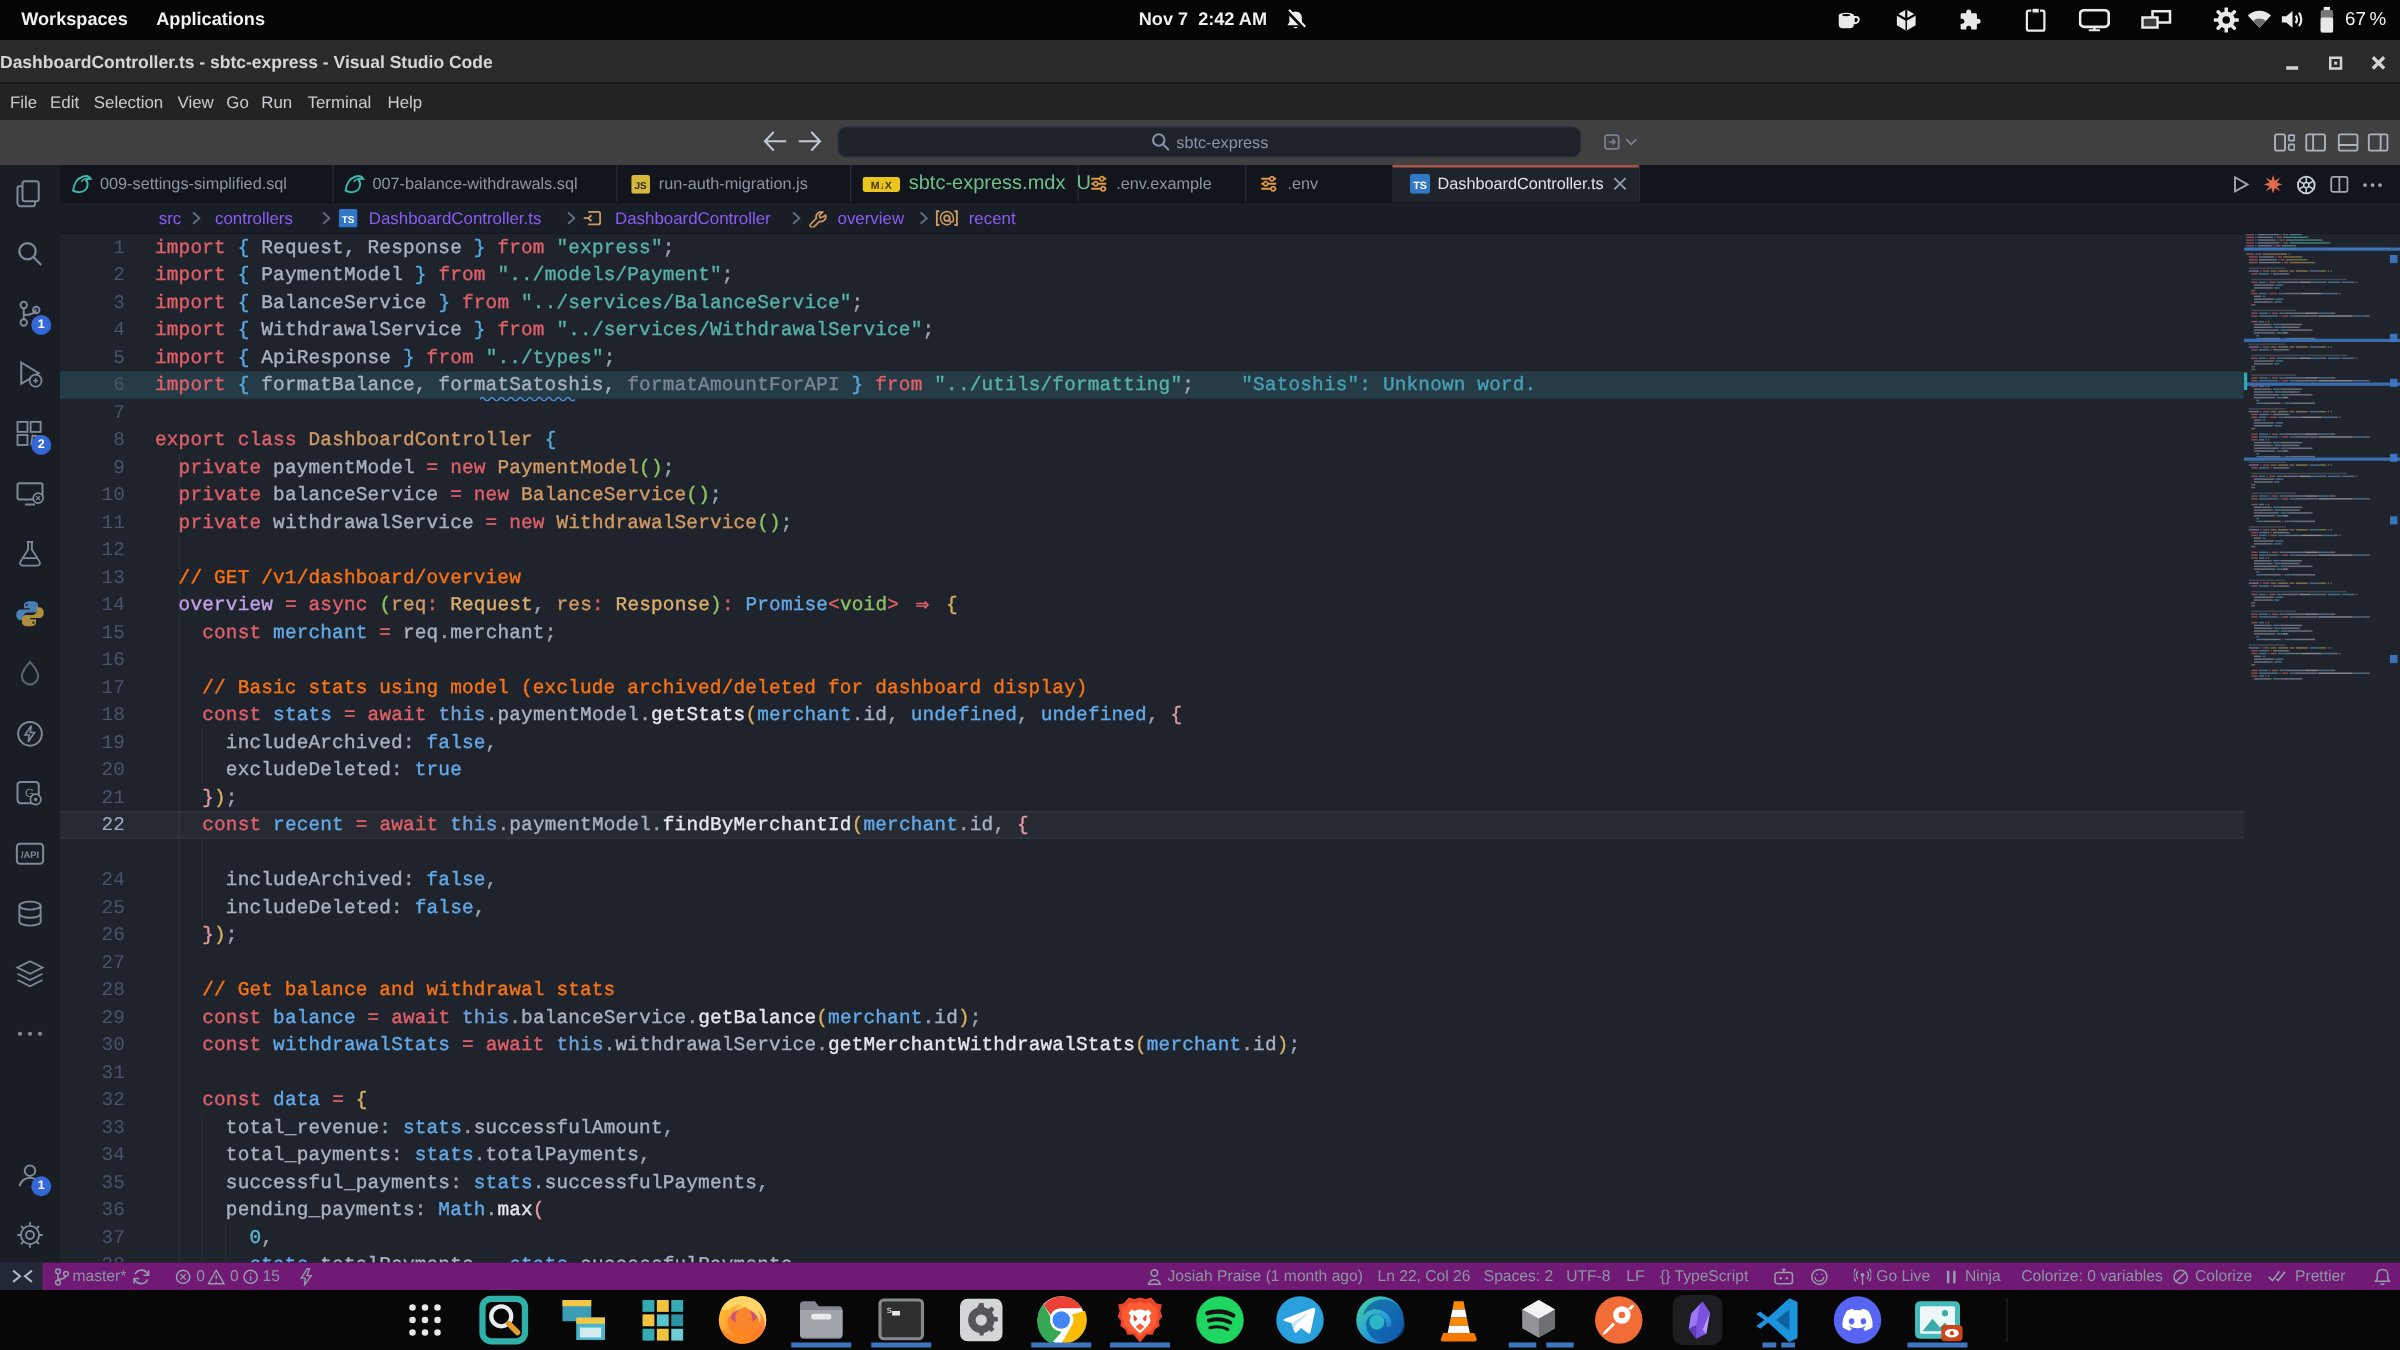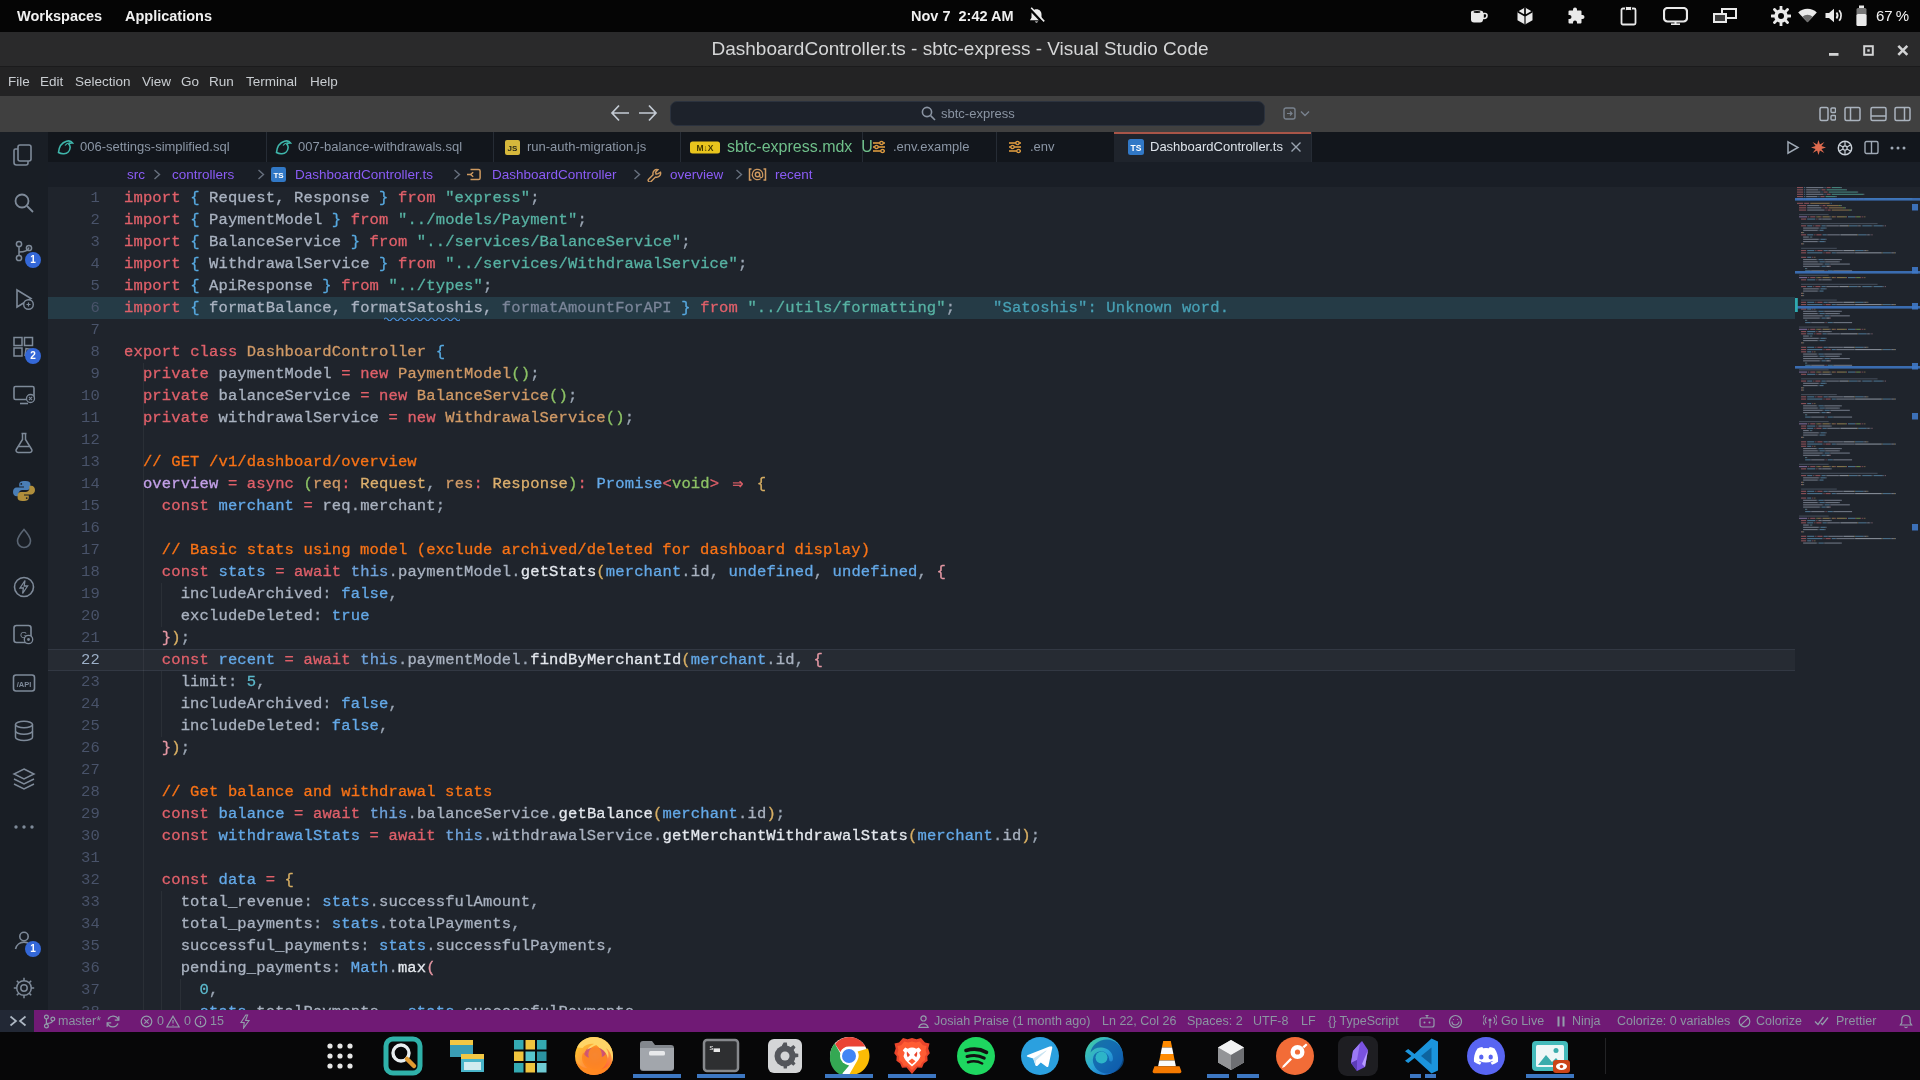--- a/index.html
+++ b/index.html
@@ -2,21 +2,21 @@
 <html><head><meta charset="utf-8"><style>
 *{margin:0;padding:0;box-sizing:border-box}
 html,body{width:1920px;height:1080px;overflow:hidden;background:#000}
 #root{position:absolute;top:0;left:0;width:1542px;height:1080px;font-family:"Liberation Sans",sans-serif}
 .abs{position:absolute}
 
 #sysbar{top:0;left:0;width:1920px;height:32px;background:#050505;color:#f0f0f0}
 #sysbar .lbl{font-weight:bold;font-size:14.5px;line-height:32px}
 
 #titlebar{top:32px;left:0;width:1920px;height:34px;background:#2a2a2b}
-#titlebar .t{width:100%;text-align:center;font-size:19px;font-weight:normal;color:#d5d6d7;line-height:34px}
+#titlebar .t{width:100%;font-size:14px;font-weight:bold;color:#d5d6d7;line-height:34px}
 
 #menubar{top:66px;left:0;width:1920px;height:30px;background:#232324;border-top:1px solid #1b1b1c}
 .mi{position:absolute;top:0;font-size:13.5px;color:#c9cdd1;line-height:30px}
 
 #cmdrow{top:96px;left:0;width:1920px;height:36px;background:#404040}
 #searchbox{left:670px;top:5px;width:595px;height:25px;background:#1d222b;border:1px solid #2b323e;border-radius:7px;}
 
 #tabstrip{top:132px;left:48px;width:1872px;height:30px;background:#12161c}
 .tabsep{position:absolute;top:0;width:1px;height:30px;background:#262c35}
 
@@ -181,21 +181,21 @@
       <div class="tabsep" style="left:948px"></div>
       <div class="tabsep" style="left:1066px"></div>
       <div class="tabsep" style="left:1263px"></div>
       <div class="abs" style="left:1066px;top:0;width:197px;height:30px;background:#1f242c;border-top:2px solid #a85548"></div>
     </div>
     <svg class="abs" style="left:57px;top:139px" width="17" height="16" viewBox="0 0 17 16">
       <path d="M1.5 13.5C2 8 5 3.5 9.5 2.2c2.6-.8 5 .2 6 1.8-1.6-.2-2.8.3-3.6 1.2.9 1 1.3 2.3 1.2 3.6-.2 3.2-2.8 5.6-6.1 5.9-1.8.2-3.9-.3-5.5-1.2z" fill="none" stroke="#3fb6ab" stroke-width="1.6"></path>
       <path d="M8 6.5c1.5-2 3.5-3 5.5-2.7" fill="none" stroke="#3fb6ab" stroke-width="1.1"></path>
       <circle cx="12.3" cy="4.9" r="0.8" fill="#3fb6ab"></circle>
     </svg>
-    <div class="abs" style="left:80px;top:132px;font-size:13px;color:#8b96a5;line-height:30px">006-settings-simplified.sql</div>
+    <div class="abs" style="left:80px;top:132px;font-size:13px;color:#8b96a5;line-height:30px">009-settings-simplified.sql</div>
     <svg class="abs" style="left:275px;top:139px" width="17" height="16" viewBox="0 0 17 16">
       <path d="M1.5 13.5C2 8 5 3.5 9.5 2.2c2.6-.8 5 .2 6 1.8-1.6-.2-2.8.3-3.6 1.2.9 1 1.3 2.3 1.2 3.6-.2 3.2-2.8 5.6-6.1 5.9-1.8.2-3.9-.3-5.5-1.2z" fill="none" stroke="#3fb6ab" stroke-width="1.6"></path>
       <path d="M8 6.5c1.5-2 3.5-3 5.5-2.7" fill="none" stroke="#3fb6ab" stroke-width="1.1"></path>
       <circle cx="12.3" cy="4.9" r="0.8" fill="#3fb6ab"></circle>
     </svg>
     <div class="abs" style="left:298px;top:132px;font-size:13px;color:#8b96a5;line-height:30px">007-balance-withdrawals.sql</div>
     <svg class="abs" style="left:505px;top:140px" width="15" height="15" viewBox="0 0 15 15">
       <rect width="15" height="15" rx="2" fill="#d6b83c"></rect>
       <text x="7.5" y="11" font-family="Liberation Sans" font-size="8" font-weight="bold" fill="#2a2a1a" text-anchor="middle">JS</text>
     </svg>
@@ -416,21 +416,20 @@
       <div class="ln" style="top:264px"><span class="num" style="top:0">13</span><span class="code"><span class="c">  // GET /v1/dashboard/overview</span></span></div>
       <div class="ln" style="top:286px"><span class="num" style="top:0">14</span><span class="code"><span class="v">  </span><span class="z">overview</span><span class="v"> </span><span class="k">=</span><span class="v"> </span><span class="k">async</span><span class="v"> </span><span class="g">(</span><span class="o">req</span><span class="k">:</span><span class="v"> </span><span class="t">Request</span><span class="u">,</span><span class="v"> </span><span class="o">res</span><span class="k">:</span><span class="v"> </span><span class="t">Response</span><span class="g">)</span><span class="k">:</span><span class="v"> </span><span class="l">Promise</span><span class="k">&lt;</span><span class="g">void</span><span class="k">&gt;</span><span class="v"> </span><span class="k arrw">⇒</span><span class="v"> </span><span class="y">{</span></span></div>
       <div class="ln" style="top:308px"><span class="num" style="top:0">15</span><span class="code"><span class="v">    </span><span class="k">const</span><span class="v"> </span><span class="l">merchant</span><span class="v"> </span><span class="k">=</span><span class="v"> req</span><span class="u">.</span><span class="v">merchant</span><span class="u">;</span></span></div>
       <div class="ln" style="top:330px"><span class="num" style="top:0">16</span><span class="code"></span></div>
       <div class="ln" style="top:352px"><span class="num" style="top:0">17</span><span class="code"><span class="c">    // Basic stats using model (exclude archived/deleted for dashboard display)</span></span></div>
       <div class="ln" style="top:374px"><span class="num" style="top:0">18</span><span class="code"><span class="v">    </span><span class="k">const</span><span class="v"> </span><span class="l">stats</span><span class="v"> </span><span class="k">=</span><span class="v"> </span><span class="k">await</span><span class="v"> </span><span class="h">this</span><span class="u">.</span><span class="v">paymentModel</span><span class="u">.</span><span class="w">getStats</span><span class="y">(</span><span class="l">merchant</span><span class="u">.</span><span class="v">id</span><span class="u">,</span><span class="v"> </span><span class="l">undefined</span><span class="u">,</span><span class="v"> </span><span class="l">undefined</span><span class="u">,</span><span class="v"> </span><span class="p">{</span></span></div>
       <div class="ln" style="top:396px"><span class="num" style="top:0">19</span><span class="code"><span class="v">      includeArchived</span><span class="u">:</span><span class="v"> </span><span class="l">false</span><span class="u">,</span></span></div>
       <div class="ln" style="top:418px"><span class="num" style="top:0">20</span><span class="code"><span class="v">      excludeDeleted</span><span class="u">:</span><span class="v"> </span><span class="l">true</span></span></div>
       <div class="ln" style="top:440px"><span class="num" style="top:0">21</span><span class="code"><span class="v">    </span><span class="p">}</span><span class="y">)</span><span class="u">;</span></span></div>
       <div class="ln" style="top:462px"><span class="num" style="top:0;color:#9db0c8">22</span><span class="code"><span class="v">    </span><span class="k">const</span><span class="v"> </span><span class="l">recent</span><span class="v"> </span><span class="k">=</span><span class="v"> </span><span class="k">await</span><span class="v"> </span><span class="h">this</span><span class="u">.</span><span class="v">paymentModel</span><span class="u">.</span><span class="w">findByMerchantId</span><span class="y">(</span><span class="l">merchant</span><span class="u">.</span><span class="v">id</span><span class="u">,</span><span class="v"> </span><span class="p">{</span></span></div>
-      <div class="ln" style="top:484px"><span class="num" style="top:0">23</span><span class="code"><span class="v">      limit</span><span class="u">:</span><span class="v"> </span><span class="n">5</span><span class="u">,</span></span></div>
       <div class="ln" style="top:506px"><span class="num" style="top:0">24</span><span class="code"><span class="v">      includeArchived</span><span class="u">:</span><span class="v"> </span><span class="l">false</span><span class="u">,</span></span></div>
       <div class="ln" style="top:528px"><span class="num" style="top:0">25</span><span class="code"><span class="v">      includeDeleted</span><span class="u">:</span><span class="v"> </span><span class="l">false</span><span class="u">,</span></span></div>
       <div class="ln" style="top:550px"><span class="num" style="top:0">26</span><span class="code"><span class="v">    </span><span class="p">}</span><span class="y">)</span><span class="u">;</span></span></div>
       <div class="ln" style="top:572px"><span class="num" style="top:0">27</span><span class="code"></span></div>
       <div class="ln" style="top:594px"><span class="num" style="top:0">28</span><span class="code"><span class="c">    // Get balance and withdrawal stats</span></span></div>
       <div class="ln" style="top:616px"><span class="num" style="top:0">29</span><span class="code"><span class="v">    </span><span class="k">const</span><span class="v"> </span><span class="l">balance</span><span class="v"> </span><span class="k">=</span><span class="v"> </span><span class="k">await</span><span class="v"> </span><span class="h">this</span><span class="u">.</span><span class="v">balanceService</span><span class="u">.</span><span class="w">getBalance</span><span class="y">(</span><span class="l">merchant</span><span class="u">.</span><span class="v">id</span><span class="y">)</span><span class="u">;</span></span></div>
       <div class="ln" style="top:638px"><span class="num" style="top:0">30</span><span class="code"><span class="v">    </span><span class="k">const</span><span class="v"> </span><span class="l">withdrawalStats</span><span class="v"> </span><span class="k">=</span><span class="v"> </span><span class="k">await</span><span class="v"> </span><span class="h">this</span><span class="u">.</span><span class="v">withdrawalService</span><span class="u">.</span><span class="w">getMerchantWithdrawalStats</span><span class="y">(</span><span class="l">merchant</span><span class="u">.</span><span class="v">id</span><span class="y">)</span><span class="u">;</span></span></div>
       <div class="ln" style="top:660px"><span class="num" style="top:0">31</span><span class="code"></span></div>
       <div class="ln" style="top:682px"><span class="num" style="top:0">32</span><span class="code"><span class="v">    </span><span class="k">const</span><span class="v"> </span><span class="l">data</span><span class="v"> </span><span class="k">=</span><span class="v"> </span><span class="y">{</span></span></div>
       <div class="ln" style="top:704px"><span class="num" style="top:0">33</span><span class="code"><span class="v">      total_revenue</span><span class="u">:</span><span class="v"> </span><span class="l">stats</span><span class="u">.</span><span class="v">successfulAmount</span><span class="u">,</span></span></div>

